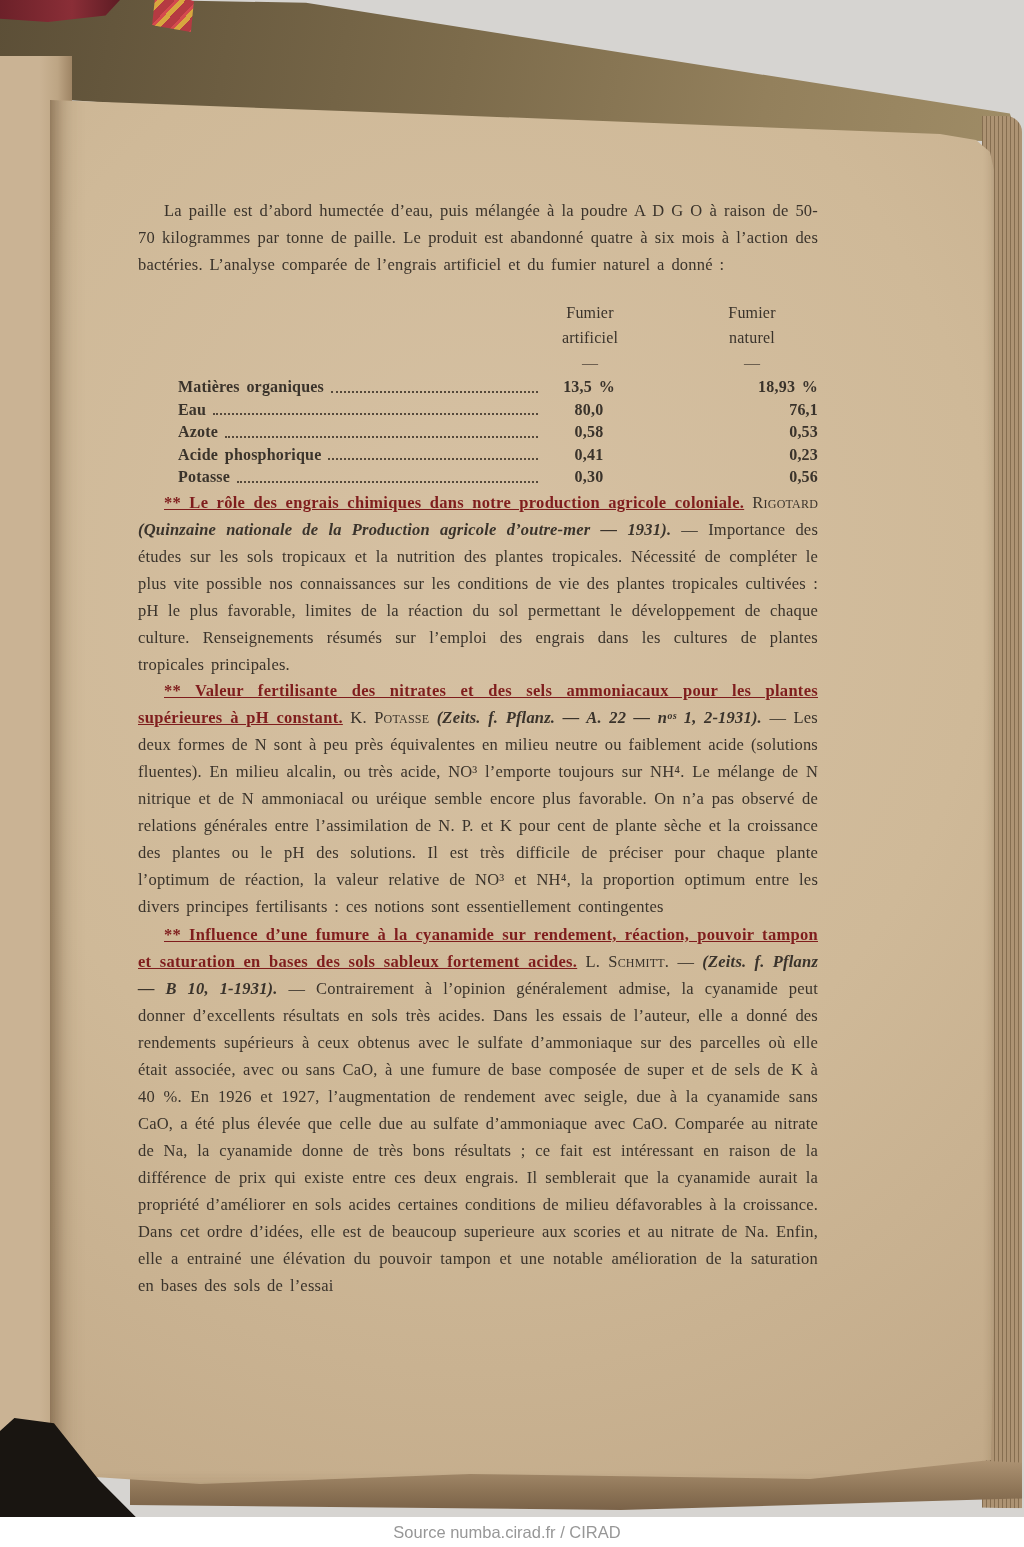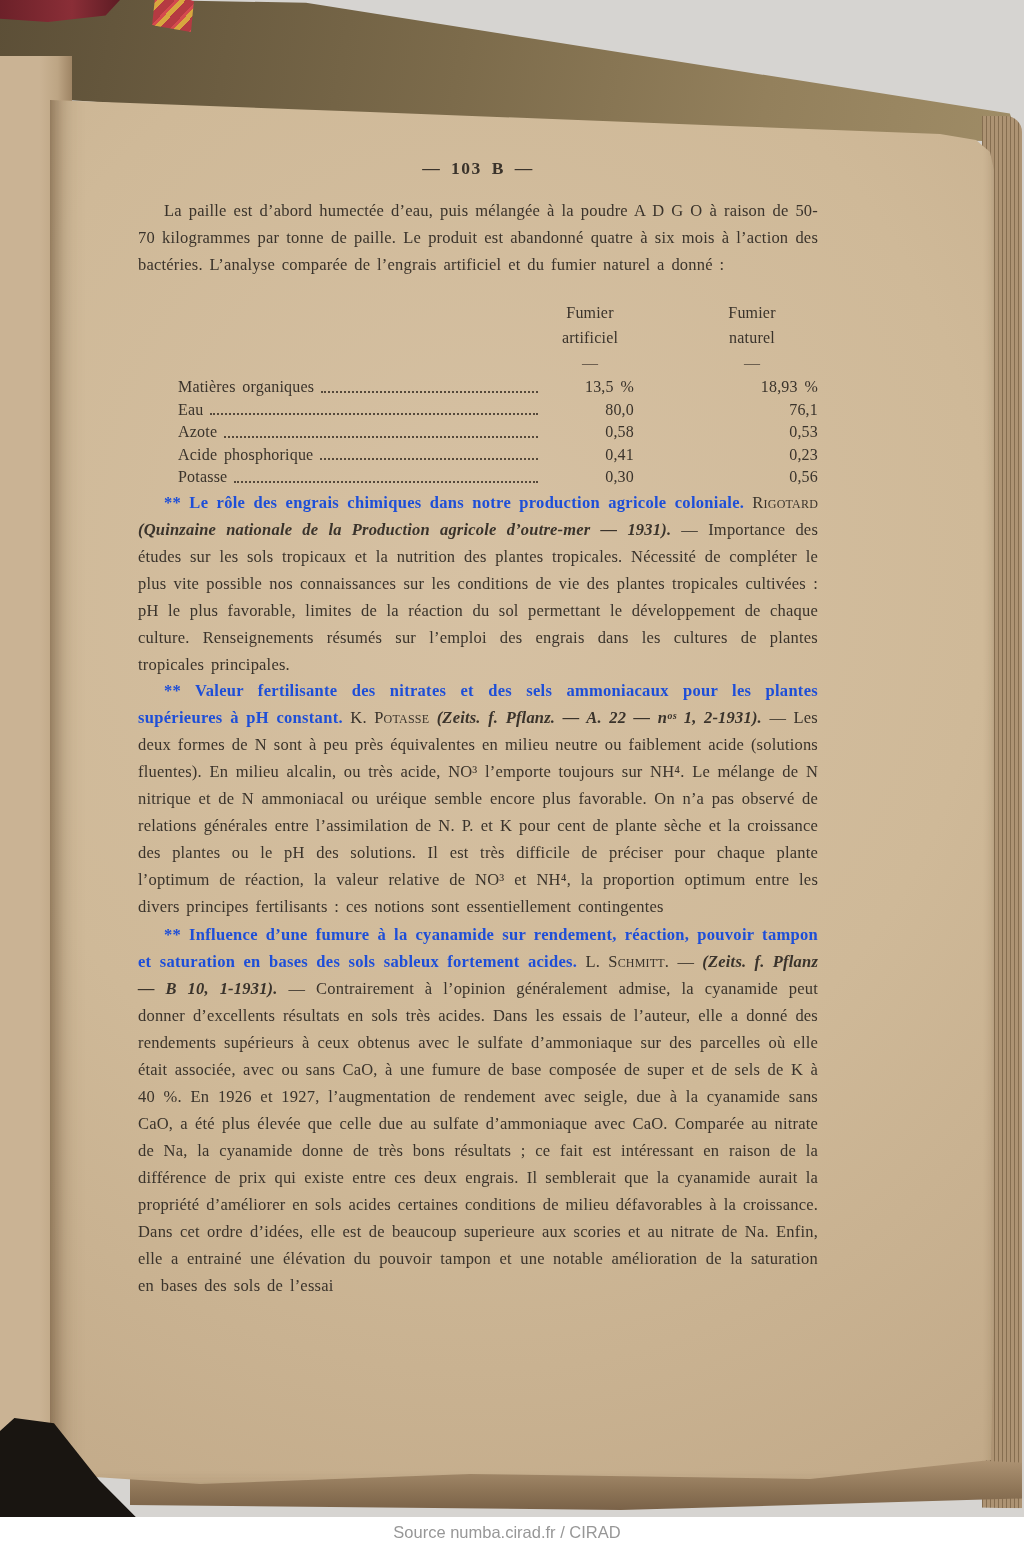--- a/index.html
+++ b/index.html
@@ -43,46 +43,45 @@
         color:#3a332b;font-size:16.5px;line-height:27px;letter-spacing:.2px;word-spacing:2.5px;}
   .content > div{position:absolute;width:100%;}
   .page-number{top:155px;text-align:center;font-weight:bold;font-size:17.5px;letter-spacing:1.5px;word-spacing:4px;}
   .intro{top:197px;text-align:justify;text-indent:26px;}
   .cmp-table{top:300px;height:195px;font-size:16px;}
   .thead{position:absolute;top:0;text-align:center;line-height:25px;}
   .thead .dash{line-height:25px;color:#5c5143;}
   .th1{left:385px;width:134px;}
   .th2{left:547px;width:134px;}
   .trows{position:absolute;top:76px;left:0;width:100%;}
-  .trow{display:flex;height:22.5px;line-height:22.5px;}
+  .trow{display:flex;height:22.5px;line-height:22.5px;font-weight:bold;}
   .tlabel{padding-left:40px;white-space:nowrap;}
   .tleader{flex:1;border-bottom:2px dotted #55493b;margin:0 6px 6px 7px;}
-  .tval1{width:90px;text-align:right;white-space:nowrap;}
+  .tval1{width:90px;text-align:center;white-space:nowrap;}
   .tval2{width:136px;margin-left:48px;text-align:right;white-space:nowrap;}
   .sec{text-align:justify;text-indent:26px;}
   .sec1{top:489px;} .sec2{top:677px;} .sec3{top:921px;}
-  .sec .title{font-weight:bold;color:#1d4ed8;letter-spacing:.3px;}
+  .sec .title{font-weight:bold;color:#7f1d1d;letter-spacing:.3px;text-decoration:underline;}
   .sec .author{font-variant:small-caps;}
   .sec .cite{font-style:italic;font-weight:bold;}
 </style>
 </head>
 <body>
 
 <div class="scan">
   <div class="top-edge-wedge"></div>
   <div class="right-edges"></div>
   <div class="bottom-edges"></div>
   <div class="left-page"></div>
   <div class="page"></div>
   <div class="headband"></div>
   <div class="ribbon"></div>
   <div class="black-corner"></div>
 
   <div class="content">
-    <div class="page-number">— 103 B —</div>
 
     <div class="intro">La paille est d’abord humectée d’eau, puis mélangée à la poudre A D G O à raison de 50-70 kilogrammes par tonne de paille. Le produit est abandonné quatre à six mois à l’action des bactéries. L’analyse comparée de l’engrais artificiel et du fumier naturel a donné :</div>
 
     <div class="cmp-table">
       <div class="thead th1">
         <div>Fumier</div>
         <div>artificiel</div>
         <div class="dash">—</div>
       </div>
       <div class="thead th2">

